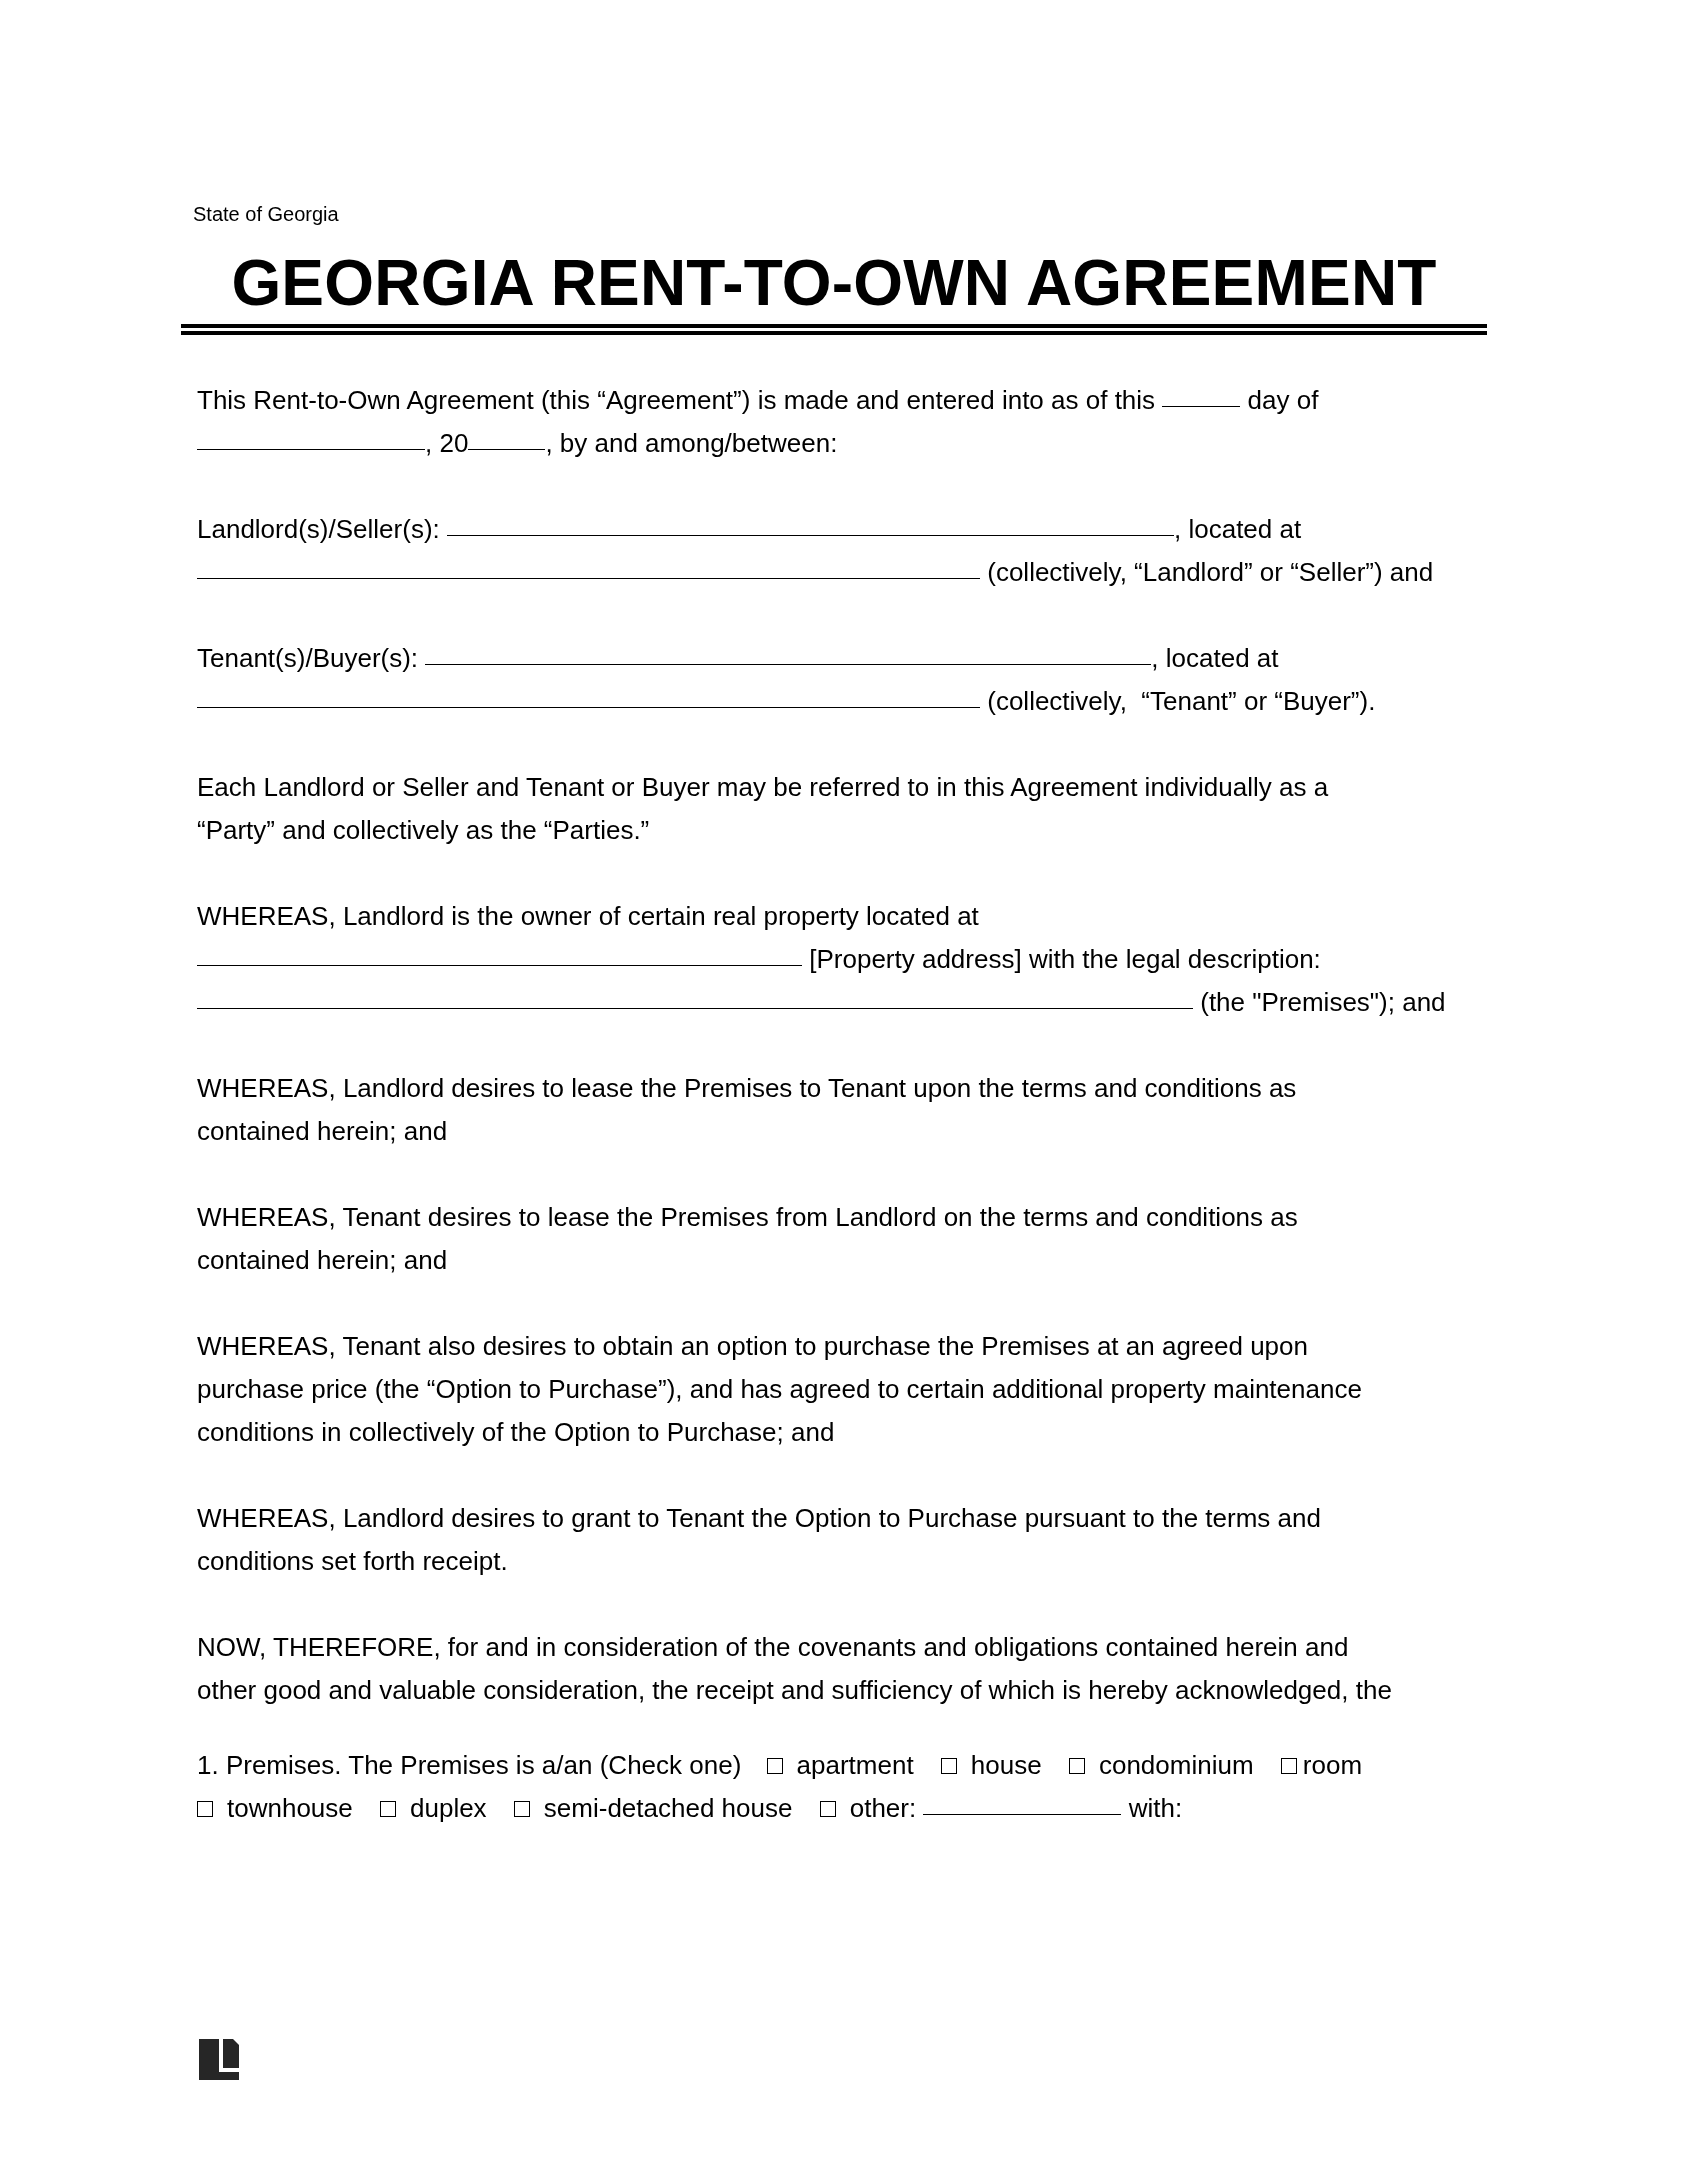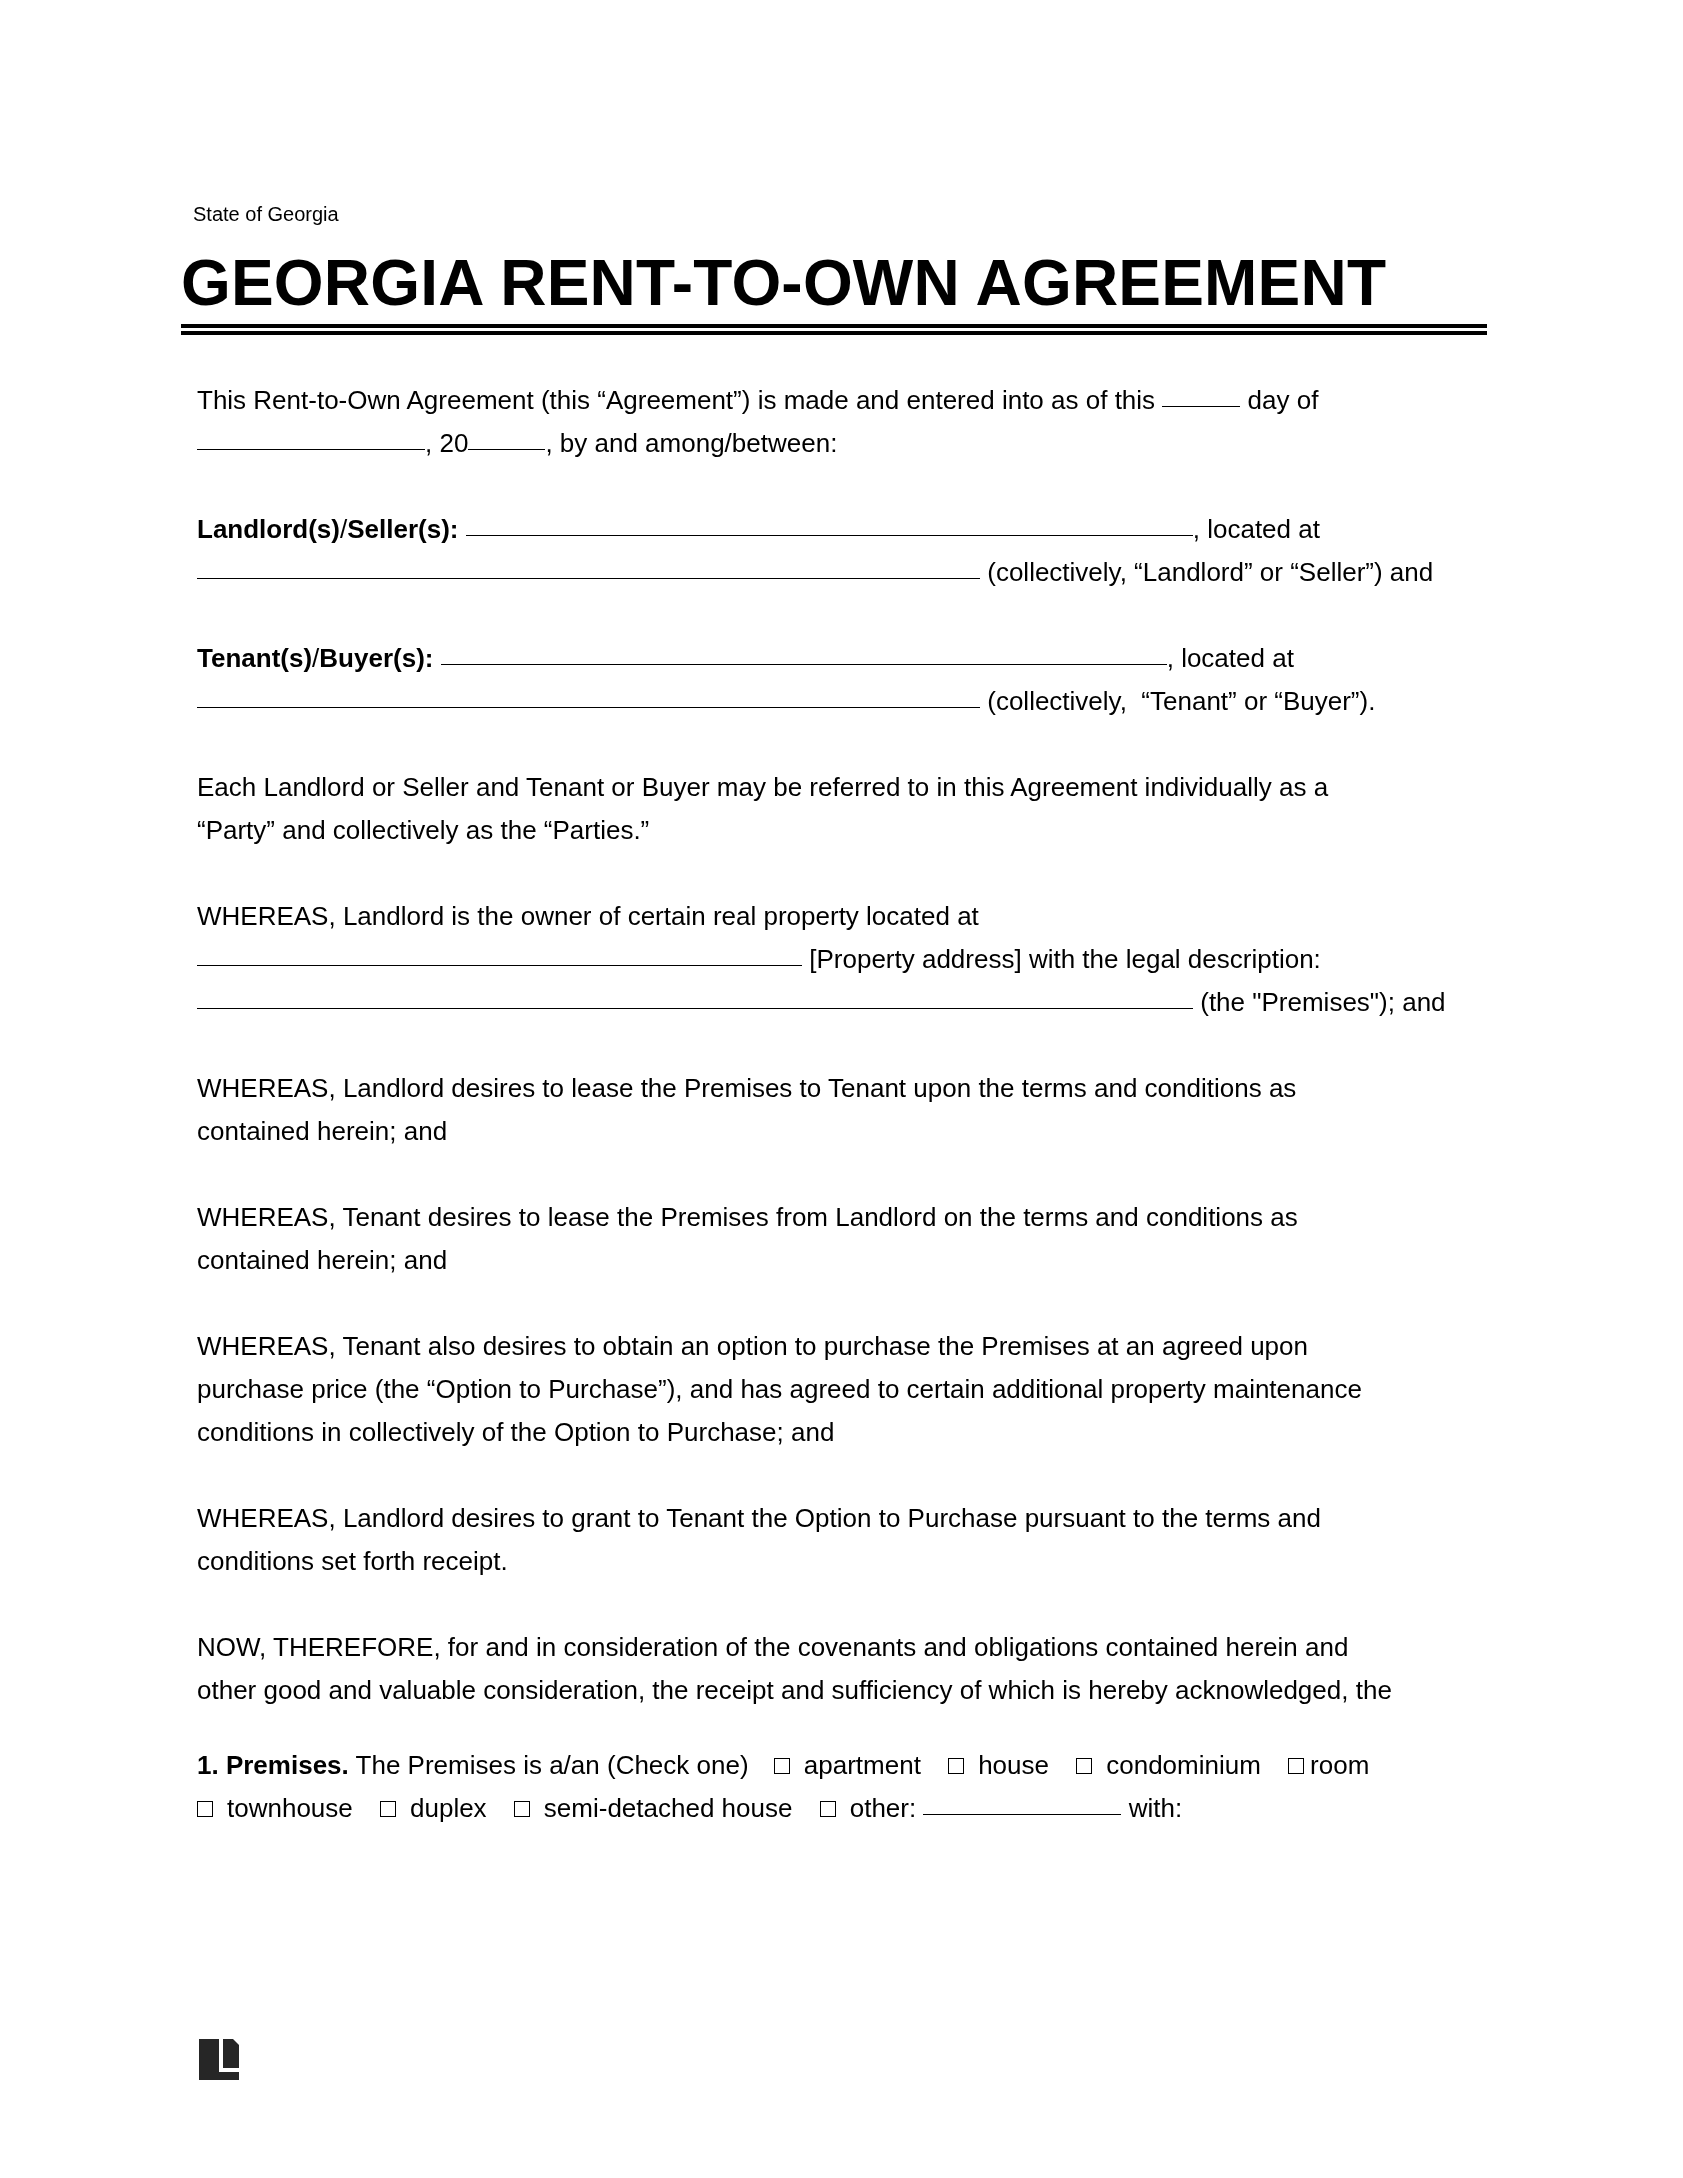--- a/index.html
+++ b/index.html
@@ -1,27 +1,27 @@
 <!DOCTYPE html>
 <html><head>
 <meta charset="utf-8">
 <style>
   html, body { margin: 0; padding: 0; background: #ffffff; }
   body { width: 1683px; height: 2178px; position: relative; overflow: hidden;
          font-family: "Liberation Sans", sans-serif; color: #000; }
   .state { position: absolute; left: 193px; top: 198px; font-size: 20px; line-height: 32px; }
-  .title { position: absolute; left: 181px; width: 1306px; top: 248px; text-align: left;
+  .title { position: absolute; left: 181px; width: 1306px; top: 248px; text-align: center;
            font-size: 64px; font-weight: bold; line-height: 71px; letter-spacing: 0.2px; }
   .rule { position: absolute; left: 181px; width: 1306px; height: 4px; background: #000; }
   .rule.r1 { top: 324px; } .rule.r2 { top: 331px; }
   .body { position: absolute; left: 197px; top: 379px; width: 1297px; font-size: 26px; }
   .line { height: 43px; line-height: 43px; white-space: nowrap; }
   .gap { height: 43px; }
   .blank { display: inline-block; border-bottom: 1.5px solid #000; height: 26px; vertical-align: baseline; position: relative; top: -2px;}
-  .b { font-weight: bold; }
+  .b { font-weight: normal; }
   .cb { display: inline-block; width: 14px; height: 14px; border: 1.3px solid #000; vertical-align: baseline; margin: 0 14px 0 6px; }
   .opt { margin-right: 14px; }
   .logo { position: absolute; left: 199px; top: 2039px; width: 40px; height: 41px; }
 </style>
 </head>
 <body>
 
 <div class="state">State of Georgia</div>
 <div class="title">GEORGIA RENT-TO-OWN AGREEMENT</div>
 <div class="rule r1"></div>

